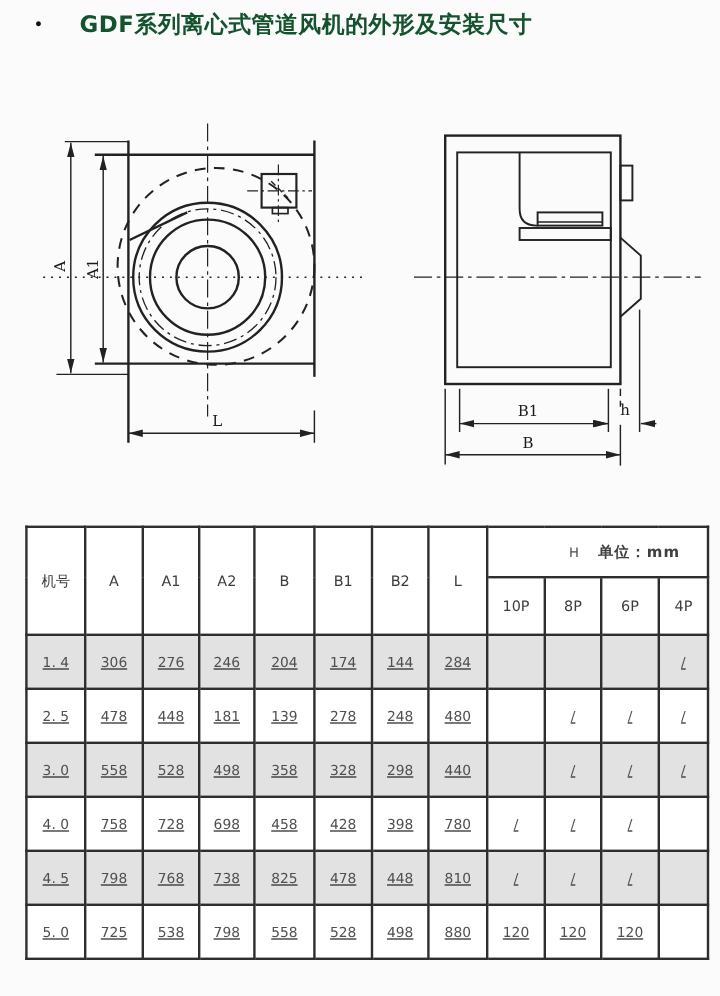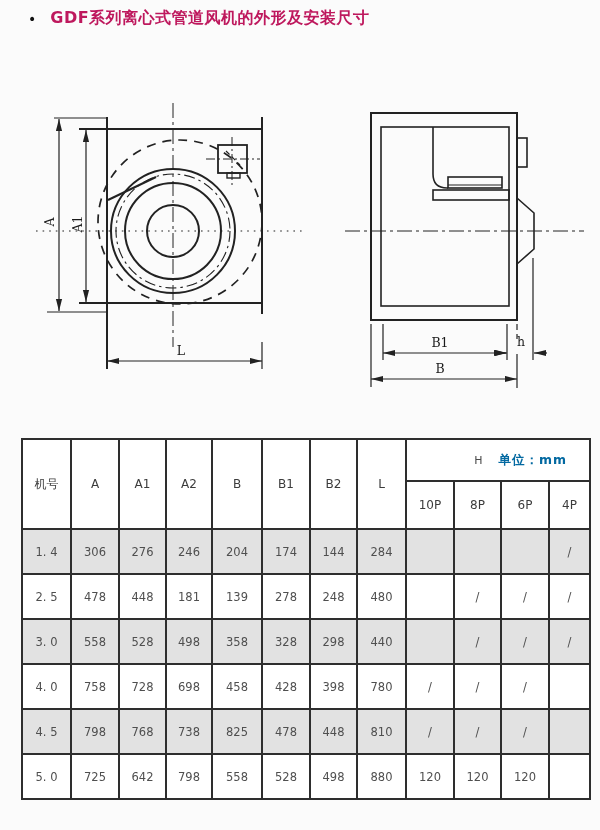--- a/index.html
+++ b/index.html
@@ -3,41 +3,41 @@
 <meta charset="utf-8">
 <style>
   html,body{margin:0;padding:0;background:#fbfbfb;}
   .page{
     position:relative;width:600px;height:830px;background:#fbfbfb;overflow:hidden;
     font-family:"DejaVu Sans","Liberation Sans",sans-serif;color:#222;
   }
   
   .title-row{position:absolute;left:28px;top:8px;display:flex;align-items:center;gap:14px;}
   .bullet{font-size:14px;color:#111;line-height:1;}
-  .doc-title{font-size:16px;font-weight:bold;color:#be185d;letter-spacing:0.5px;
-    font-family:"DejaVu Sans","Liberation Sans",sans-serif;}
+  .doc-title{font-size:19px;font-weight:bold;color:#14532d;letter-spacing:0.5px;
+    font-family:"DejaVu Sans","Liberation Sans",sans-serif;margin-left:16px;}
   
   .drawing{position:absolute;left:0;top:88px;}
   .drawing line,.drawing path,.drawing rect,.drawing circle{vector-effect:none;}
   .dimtext{font-family:"DejaVu Serif","Liberation Serif",serif;font-size:12.5px;fill:#1a1a1a;}
   
   .spec-table{position:absolute;left:21px;top:438px;border-collapse:collapse;table-layout:fixed;width:568px;}
   .spec-table th,.spec-table td{
     border:2px solid #2e2e2e;padding:0;text-align:center;vertical-align:middle;
     font-weight:normal;color:#4f4f4f;font-size:11.5px;background:#fff;
   }
   .spec-table thead th{color:#3c3c3c;font-size:12px;}
   .spec-table tr.hr1{height:42px;}
   .spec-table tr.hr2{height:48px;}
-  .spec-table tbody tr{height:45px;}
+  .spec-table tbody tr{height:45px;text-decoration:underline;}
   .spec-table tbody tr.shaded td{background:#e2e2e2;}
   .unit-cell{border-bottom:2px solid #2e2e2e;}
   .unit-inner{display:flex;justify-content:flex-end;align-items:center;gap:16px;padding-right:22px;}
   .unit-h{font-size:11px;color:#4a4a4a;}
-  .unit-mm{font-size:12.5px;font-weight:bold;color:#0369a1;letter-spacing:1px;}
+  .unit-mm{font-size:12.5px;font-weight:bold;color:#404040;letter-spacing:1px;}
   .model-col{font-size:12px;color:#3f3f3f;}
 </style>
 </head>
 <body>
 
 <div class="page">
 
   <div class="title-row">
     <span class="bullet">•</span>
     <span class="doc-title">GDF系列离心式管道风机的外形及安装尺寸</span>
@@ -229,21 +229,21 @@
           <td>448</td>
           <td>810</td>
           <td>/</td>
           <td>/</td>
           <td>/</td>
           <td></td>
         </tr>
         <tr>
           <td class="model-col">5. 0</td>
           <td>725</td>
-          <td>642</td>
+          <td>538</td>
           <td>798</td>
           <td>558</td>
           <td>528</td>
           <td>498</td>
           <td>880</td>
           <td>120</td>
           <td>120</td>
           <td>120</td>
           <td></td>
         </tr>

